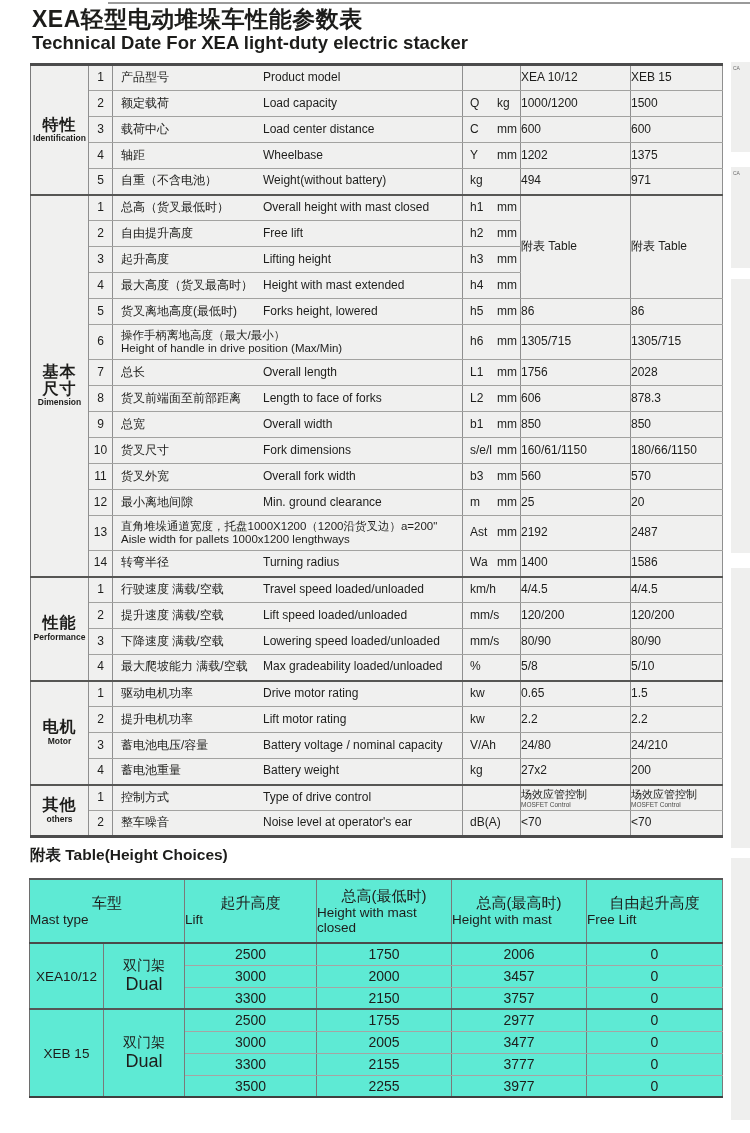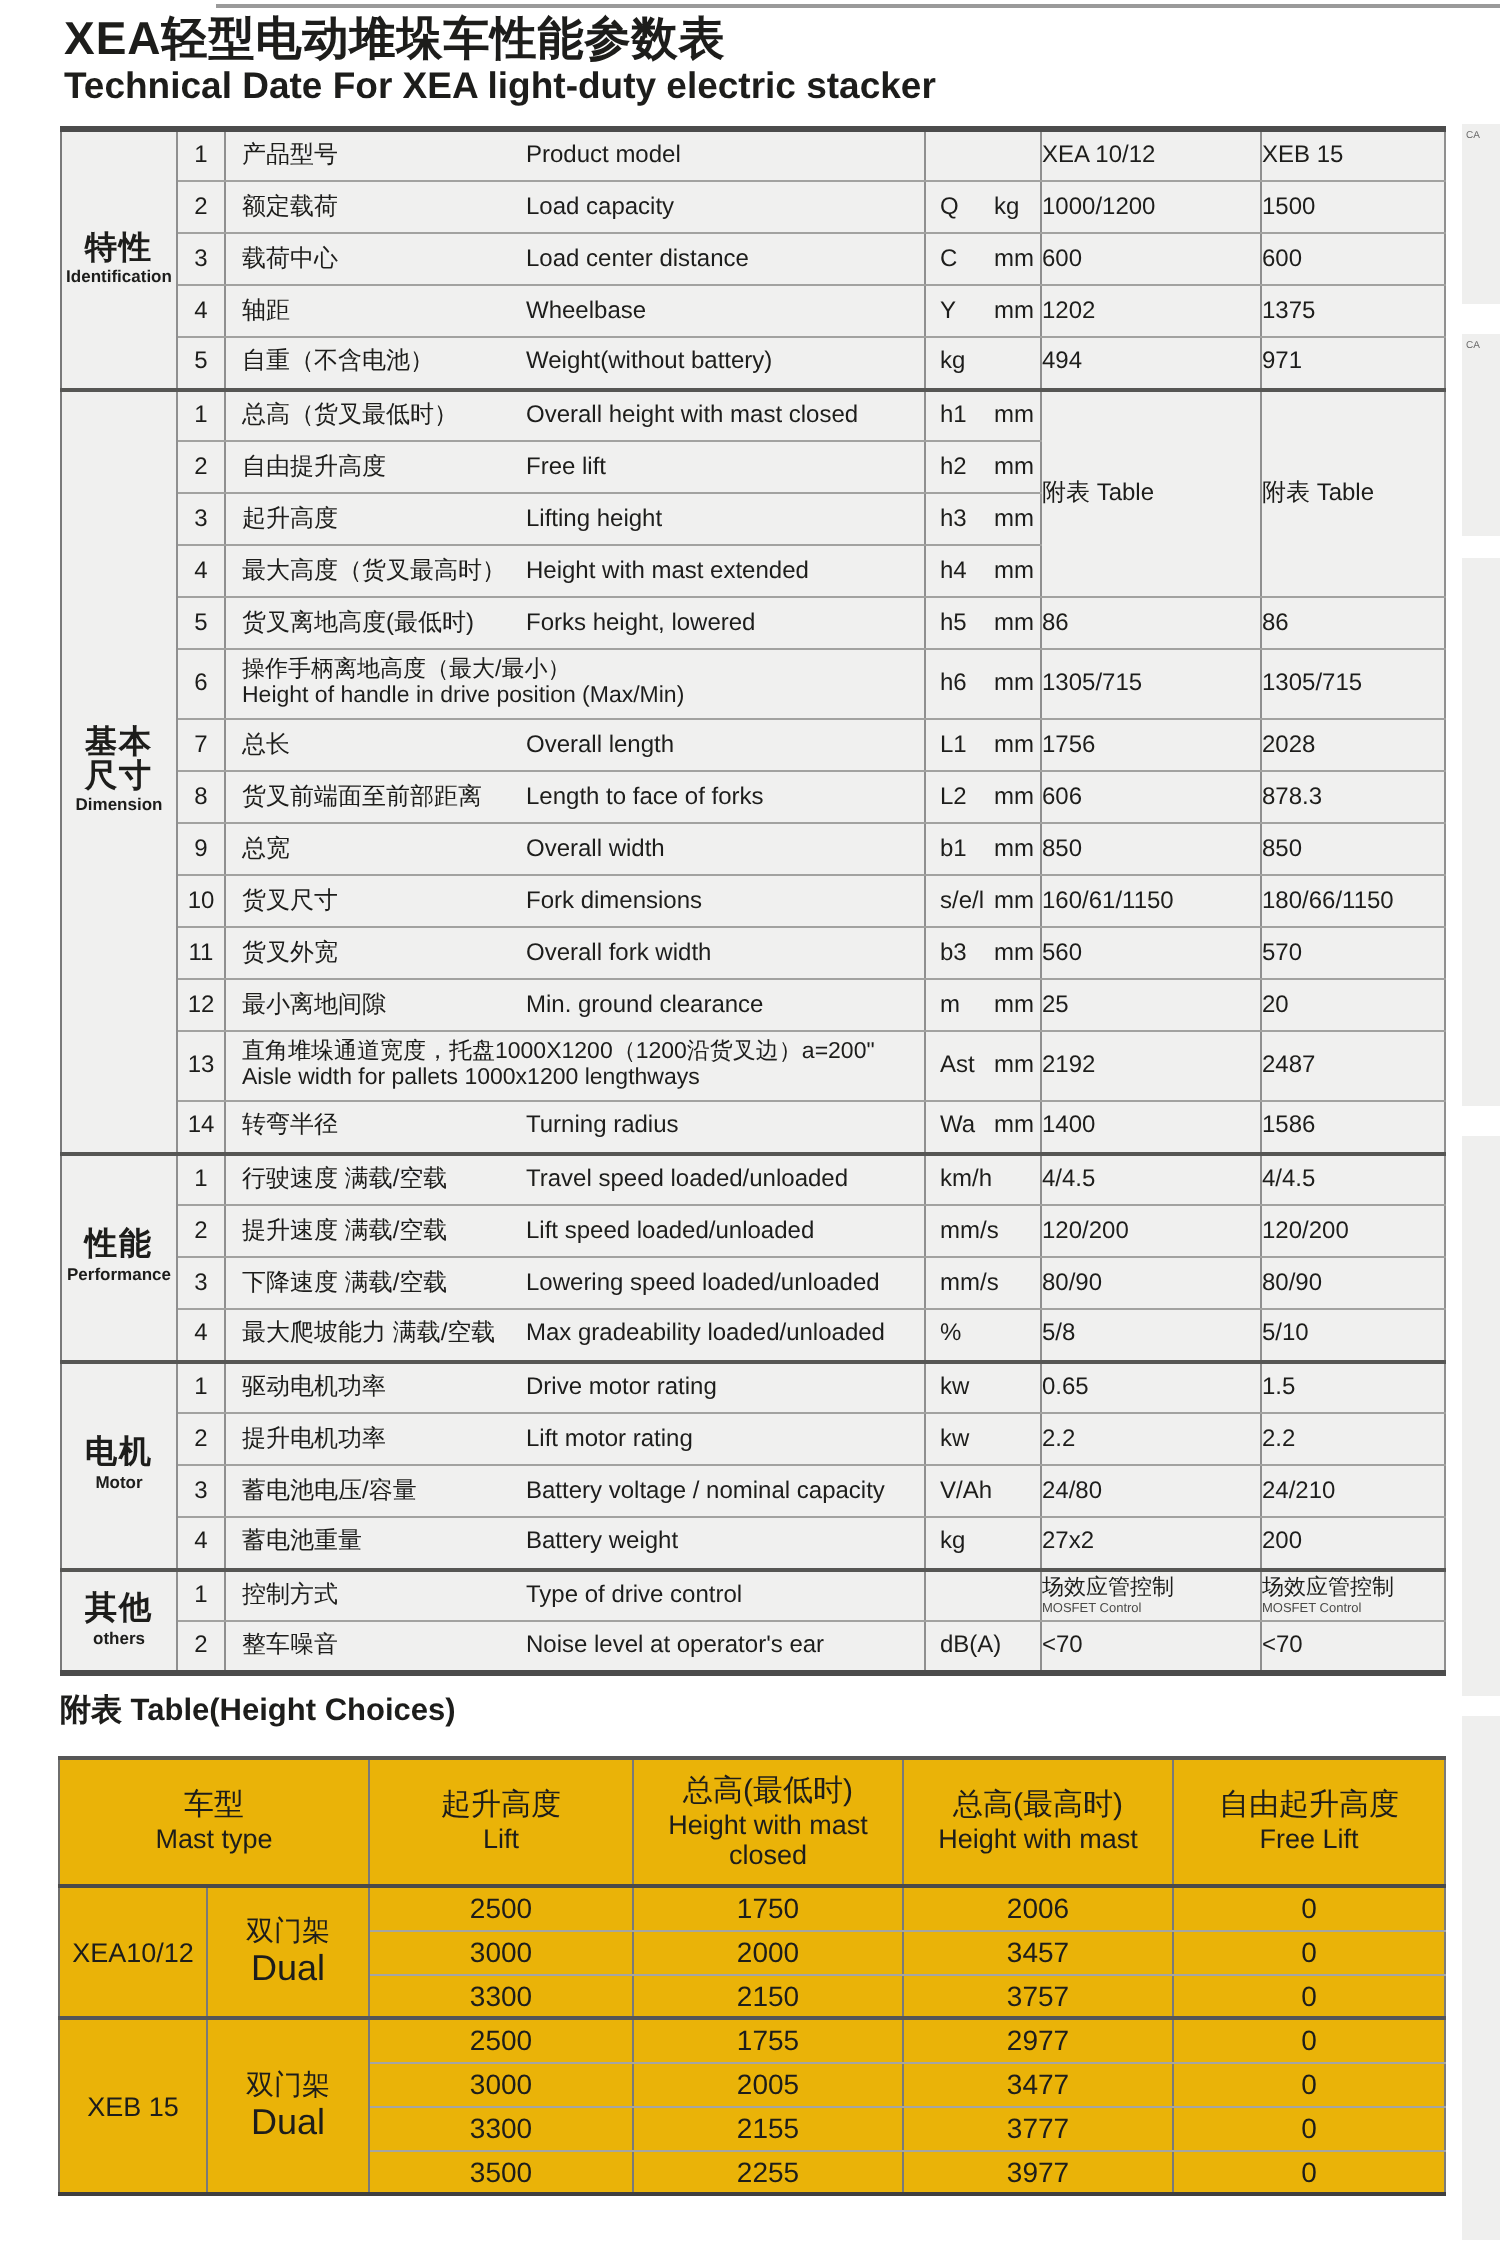--- a/index.html
+++ b/index.html
@@ -32,26 +32,26 @@
   .spec td.unit .sym{display:inline-block;min-width:27px;}
   .spec td.val{text-align:left;}
   .spec td.val.stack .main{display:block;font-size:11px;line-height:1.2;}
   .spec td.val.stack .sub{display:block;font-size:6.5px;color:#4a4a48;line-height:1.1;}
 
   
   .appendix-label{position:absolute;left:30px;top:845px;font-size:15.5px;font-weight:bold;}
 
   
   table.ht{position:absolute;left:29px;top:878px;width:693px;border-collapse:collapse;table-layout:fixed;
-    background:#eab308;border-left:1px solid #6e6e6e;border-right:1px solid #6e6e6e;
+    background:#5eead4;border-left:1px solid #6e6e6e;border-right:1px solid #6e6e6e;
     border-top:2px solid #565656;border-bottom:2px solid #3f3f3f;}
   .ht thead tr{height:64px;}
   .ht th{border-right:1px solid #7a7a7a;border-bottom:2px solid #4a4a4a;font-weight:normal;padding:0;vertical-align:middle;}
   .ht .hcn{display:block;text-align:center;font-size:15px;line-height:1.2;}
-  .ht .hen{display:block;text-align:center;font-size:13.5px;line-height:1.12;}
+  .ht .hen{display:block;text-align:left;font-size:13.5px;line-height:1.12;}
   .ht tbody tr{height:22px;}
   .ht td{border-right:1px solid #7a7a7a;border-bottom:1px solid #a5a5a3;text-align:center;vertical-align:middle;
     font-size:14px;padding:0;}
   .ht tr.group-start td{border-top:2px solid #565656;}
   .ht td.model{font-size:13.5px;}
   .ht td.mast .mcn{display:block;font-size:14px;line-height:1.2;}
   .ht td.mast .men{display:block;font-size:18px;line-height:1.15;}
 
   
   .edge-panel{position:absolute;left:731px;width:19px;background:#efefee;font-size:5px;color:#6b6b6b;

